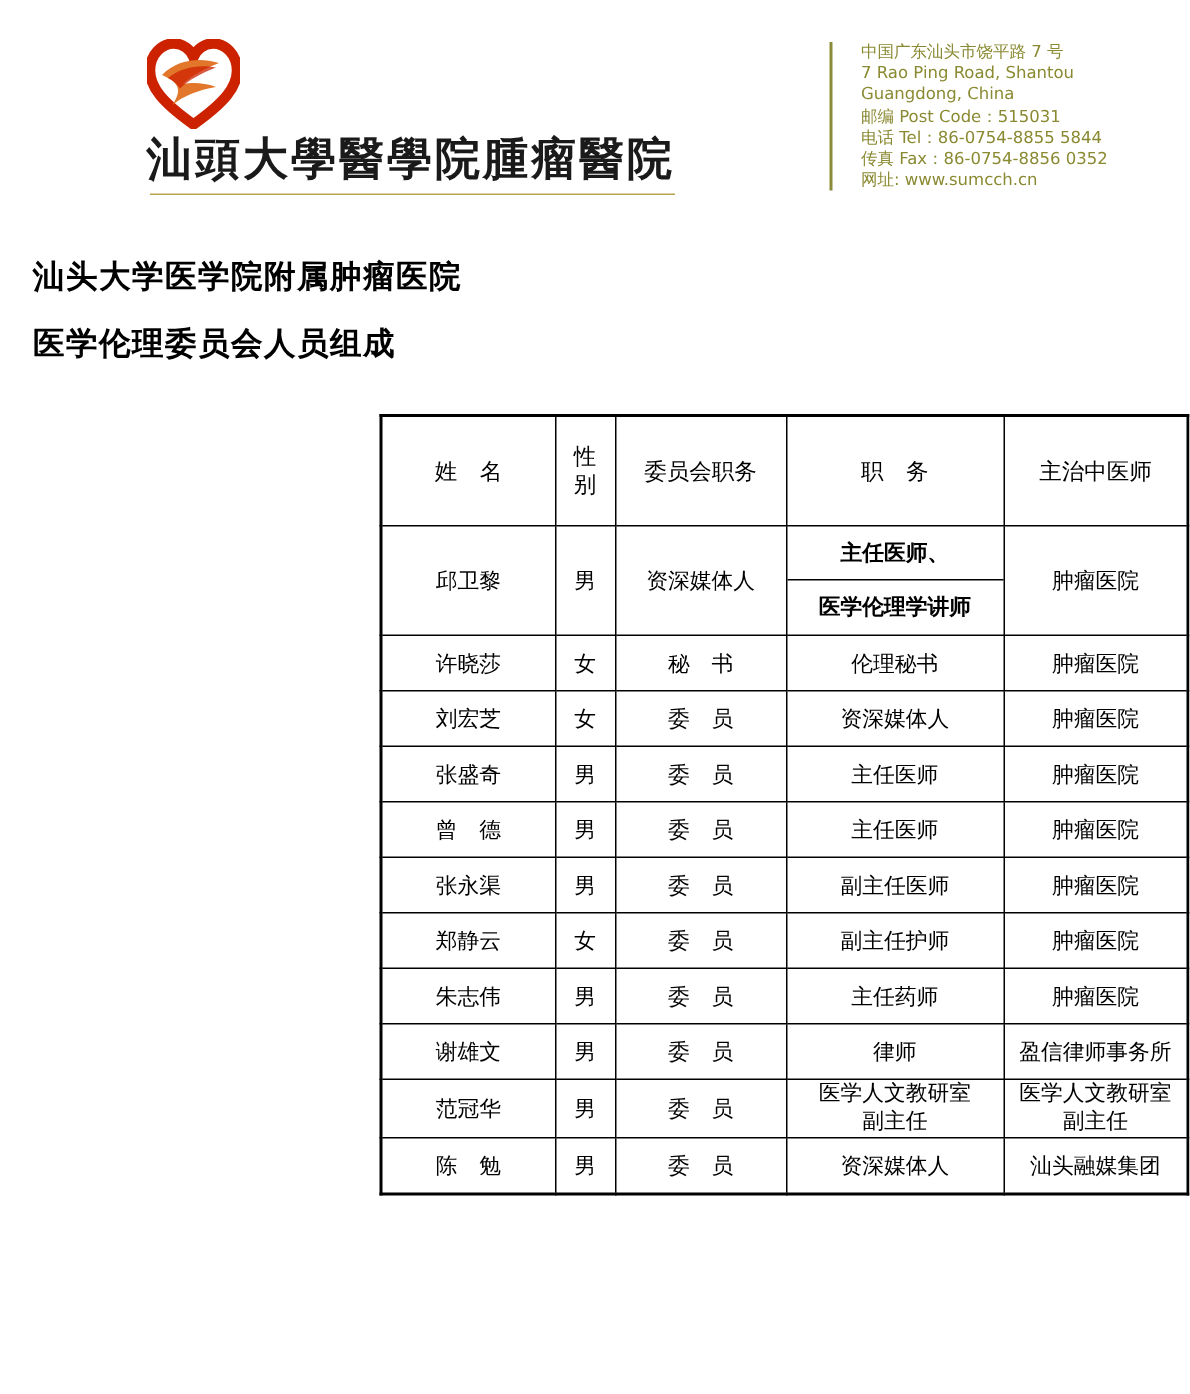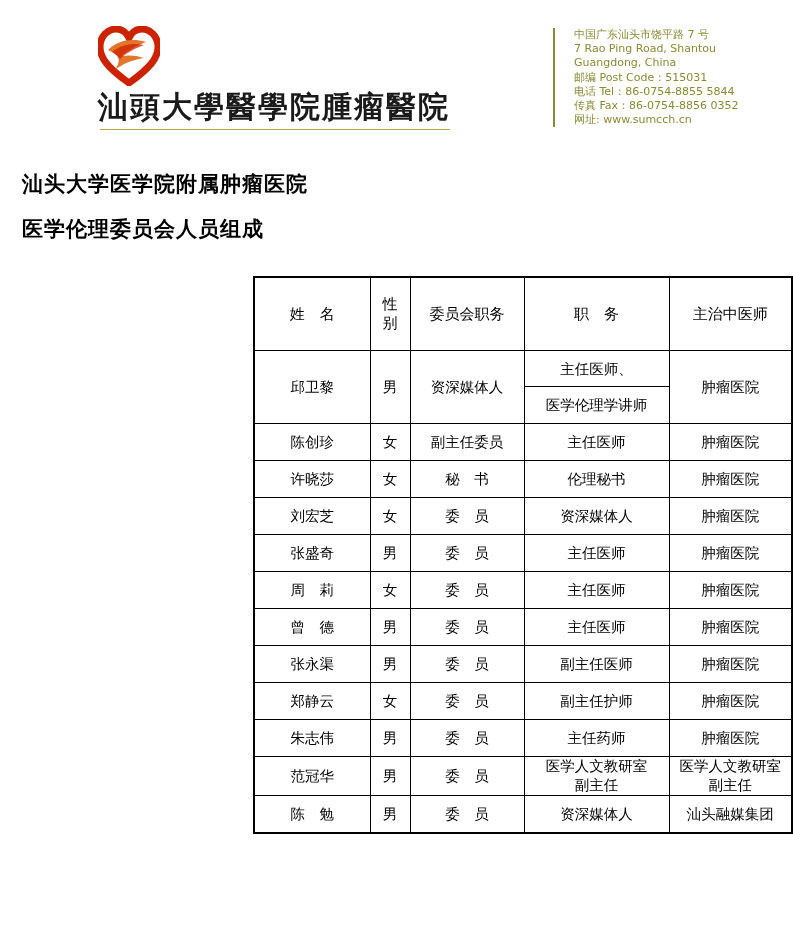--- a/index.html
+++ b/index.html
@@ -128,20 +128,21 @@
   .hdr-stack {
     line-height: 19px;
   }
 
   
   td.split { padding: 0; height: 72px; }
   td.split .half {
     height: 36px;
     line-height: 36px;
     box-sizing: border-box;
+    font-weight: bold;
   }
   td.split .half.top { border-bottom: 1px solid #000; }
 
   .two-line {
     line-height: 19px;
   }
   td.tall { height: 50px; }
 </style>
 </head>
 <body>
@@ -205,27 +206,20 @@
         <td>邱卫黎</td>
         <td>男</td>
         <td>资深媒体人</td>
         <td class="split">
           <div class="half top">主任医师、</div>
           <div class="half">医学伦理学讲师</div>
         </td>
         <td>肿瘤医院</td>
       </tr>
 
-      <tr>
-        <td>陈创珍</td>
-        <td>女</td>
-        <td>副主任委员</td>
-        <td>主任医师</td>
-        <td>肿瘤医院</td>
-      </tr>
 
       <tr>
         <td>许晓莎</td>
         <td>女</td>
         <td>秘　书</td>
         <td>伦理秘书</td>
         <td>肿瘤医院</td>
       </tr>
 
       <tr>
@@ -237,27 +231,20 @@
       </tr>
 
       <tr>
         <td>张盛奇</td>
         <td>男</td>
         <td>委　员</td>
         <td>主任医师</td>
         <td>肿瘤医院</td>
       </tr>
 
-      <tr>
-        <td>周　莉</td>
-        <td>女</td>
-        <td>委　员</td>
-        <td>主任医师</td>
-        <td>肿瘤医院</td>
-      </tr>
 
       <tr>
         <td>曾　德</td>
         <td>男</td>
         <td>委　员</td>
         <td>主任医师</td>
         <td>肿瘤医院</td>
       </tr>
 
       <tr>
@@ -277,20 +264,27 @@
       </tr>
 
       <tr>
         <td>朱志伟</td>
         <td>男</td>
         <td>委　员</td>
         <td>主任药师</td>
         <td>肿瘤医院</td>
       </tr>
 
+      <tr>
+        <td>谢雄文</td>
+        <td>男</td>
+        <td>委　员</td>
+        <td>律师</td>
+        <td>盈信律师事务所</td>
+      </tr>
 
       <tr>
         <td class="tall">范冠华</td>
         <td class="tall">男</td>
         <td class="tall">委　员</td>
         <td class="tall">
           <div class="two-line">
             <div>医学人文教研室</div>
             <div>副主任</div>
           </div>

